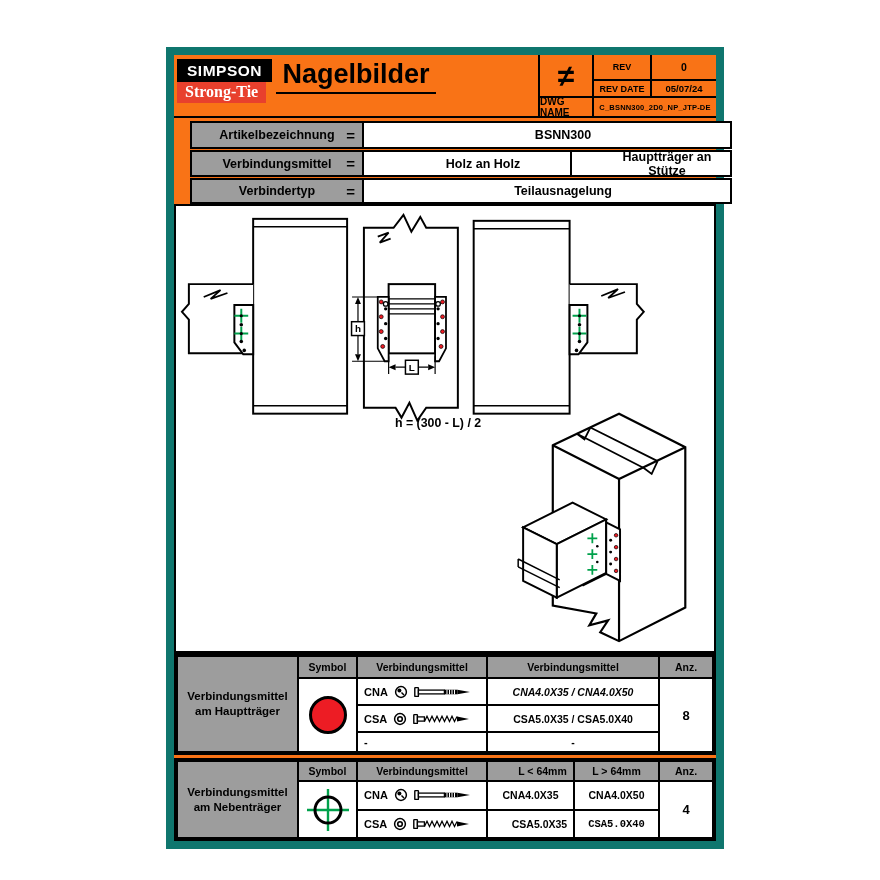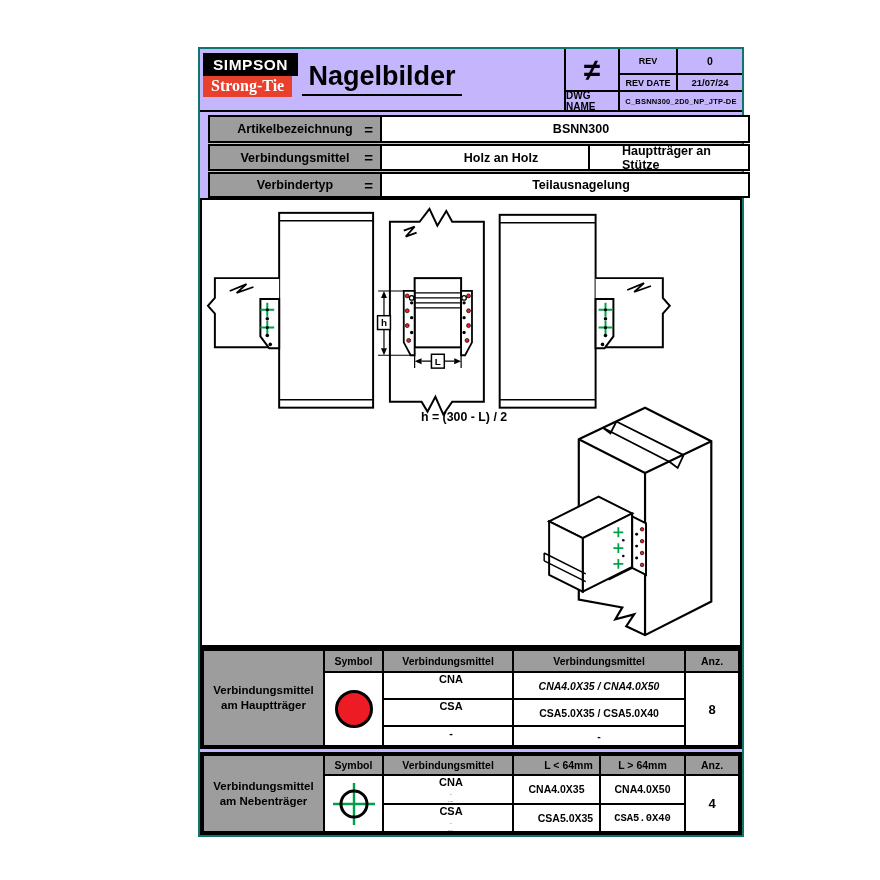--- a/index.html
+++ b/index.html
@@ -4,47 +4,47 @@
 <style>
   :root{
     --symbol-red:#ED1C24;
     --symbol-green:#00A14B;
     --logo-red:#E8402D;
     --cell-gray:#9D9D9D;
   }
   html,body{margin:0;padding:0;background:#fff;}
   #canvas{position:relative;width:880px;height:880px;background:#fff;overflow:hidden;
           font-family:"Liberation Sans",sans-serif;color:#000;}
-  #sheet{position:absolute;left:166px;top:47px;width:542px;height:786px;border:2px solid #0f766e;background:#c4b5fd;margin-left:32px;}
+  #sheet{position:absolute;left:166px;top:47px;width:542px;height:786px;border:8px solid #0f766e;background:#f97316;}
 
   
   .titleblock{position:absolute;left:0;top:0;width:542px;height:63px;border-bottom:2.5px solid #000;box-sizing:border-box;}
   .logo{position:absolute;left:3px;top:4px;}
   .logo-top{background:#000;color:#fff;font-weight:bold;font-size:15.5px;letter-spacing:.5px;
             padding:3px 10px 2px;width:fit-content;}
   .logo-bot{background:var(--logo-red,#E8402D);color:#fff;font-family:"Liberation Serif",serif;
             font-weight:bold;font-size:16px;padding:1px 8px 2px;width:fit-content;}
-  .sheet-title{position:absolute;left:0;top:12px;width:364px;text-align:center;}
+  .sheet-title{position:absolute;left:0;top:4px;width:364px;text-align:center;}
   .sheet-title span{font-size:27px;font-weight:bold;border-bottom:2.5px solid #000;padding:0 6px 3px;}
   .rev-block{position:absolute;left:364px;top:0;right:0;bottom:0;display:grid;
              grid-template-columns:54px 58px 1fr;grid-template-rows:24px 17px 1fr;}
   .rb{border-left:2px solid #000;border-top:2px solid #000;display:flex;align-items:center;
       justify-content:center;font-weight:bold;box-sizing:border-box;overflow:hidden;}
   .rb.no-t{border-top:none;}
   .neq{grid-row:1/3;grid-column:1;font-size:30px;line-height:1;}
   .rev-l{grid-row:1;grid-column:2;font-size:9px;}
   .rev-v{grid-row:1;grid-column:3;font-size:10.5px;}
   .date-l{grid-row:2;grid-column:2;font-size:9px;}
   .date-v{grid-row:2;grid-column:3;font-size:9.5px;}
   .dwg-l{grid-row:3;grid-column:1;font-size:10px;}
   .dwg-v{grid-row:3;grid-column:2/4;font-size:7.5px;letter-spacing:.2px;}
 
   
-  .inforow{position:absolute;left:8px;width:542px;border:2px solid #000;background:#fff;
-           display:flex;box-sizing:border-box;}
+  .inforow{position:absolute;left:16px;width:542px;border:2px solid #000;background:#fff;
+           display:flex;box-sizing:border-box;text-align:center;}
   .ir-label{width:170px;flex:0 0 170px;background:var(--cell-gray,#9d9d9d);border-right:2px solid #000;
             position:relative;display:flex;align-items:center;justify-content:center;
             font-weight:bold;font-size:12.5px;}
   .ir-eq{position:absolute;right:7px;font-size:15px;font-weight:bold;}
   .ir-value{flex:1;display:flex;align-items:center;justify-content:center;font-weight:bold;font-size:12.5px;padding-left:32px;}
   .ir-value.fixed{flex:0 0 174px;}
   .ir-value + .ir-value{border-left:2px solid #000;}
 
   
   .drawarea{position:absolute;left:0;top:149px;width:542px;height:449px;border:2px solid #000;
@@ -69,21 +69,21 @@
           box-sizing:border-box;}
   #tbl1{top:598px;height:102px;grid-template-columns:121px 59px 130px 172px 1fr;
         grid-template-rows:22px 27px 27px 1fr;}
   #tbl2{top:703px;height:83px;grid-template-columns:121px 59px 130px 87px 85px 1fr;
         grid-template-rows:20px 1fr 1fr;}
   .tc{border:1px solid #000;display:flex;align-items:center;justify-content:center;
       box-sizing:border-box;overflow:hidden;text-align:right;}
   .tc.gray{background:var(--cell-gray,#9d9d9d);}
   .tc.hdr{font-weight:bold;font-size:10.5px;}
   .tc.rowlabel{font-weight:bold;font-size:11.5px;text-align:center;line-height:1.3;flex-direction:column;}
-  .tc.fast{justify-content:flex-start;padding-left:6px;gap:6px;font-weight:bold;font-size:11px;flex-direction:column;}
+  .tc.fast{justify-content:flex-start;padding-left:6px;gap:6px;font-weight:bold;font-size:11px;}
   .tc.spec{font-weight:bold;font-size:10.5px;}
   .tc.cnt{font-weight:bold;font-size:13px;}
   .sym-red{width:32px;height:32px;border-radius:50%;background:var(--symbol-red,#ED1C24);
            border:3px solid #000;box-sizing:content-box;}
 </style>
 </head>
 <body>
 
 <div id="canvas">
  <div id="sheet">
@@ -94,21 +94,21 @@
       <div class="logo-bot">Strong-Tie</div>
     </div>
     <div class="sheet-title">
       <span>Nagelbilder</span>
     </div>
     <div class="rev-block">
       <div class="rb neq no-t">≠</div>
       <div class="rb rev-l no-t">REV</div>
       <div class="rb rev-v no-t">0</div>
       <div class="rb date-l">REV DATE</div>
-      <div class="rb date-v">21/07/24</div>
+      <div class="rb date-v">05/07/24</div>
       <div class="rb dwg-l">DWG NAME</div>
       <div class="rb dwg-v">C_BSNN300_2D0_NP_JTP-DE</div>
     </div>
   </div>
 
   <div class="inforow" style="top:66px;height:28px;">
     <div class="ir-label">
       <span>Artikelbezeichnung</span>
       <span class="ir-eq">=</span>
     </div>

